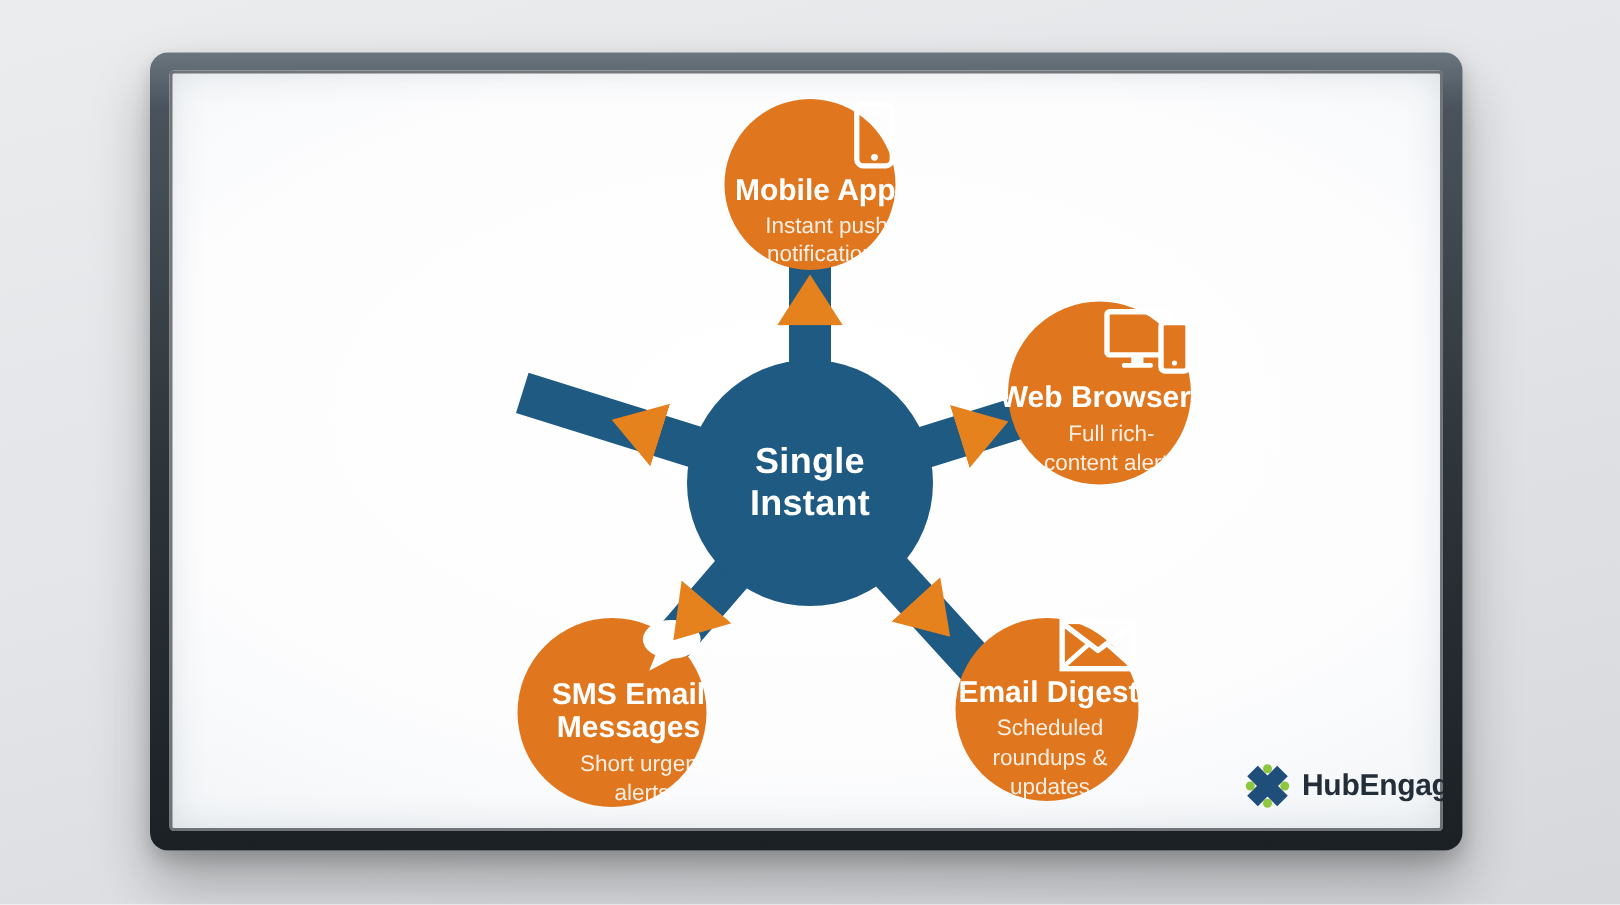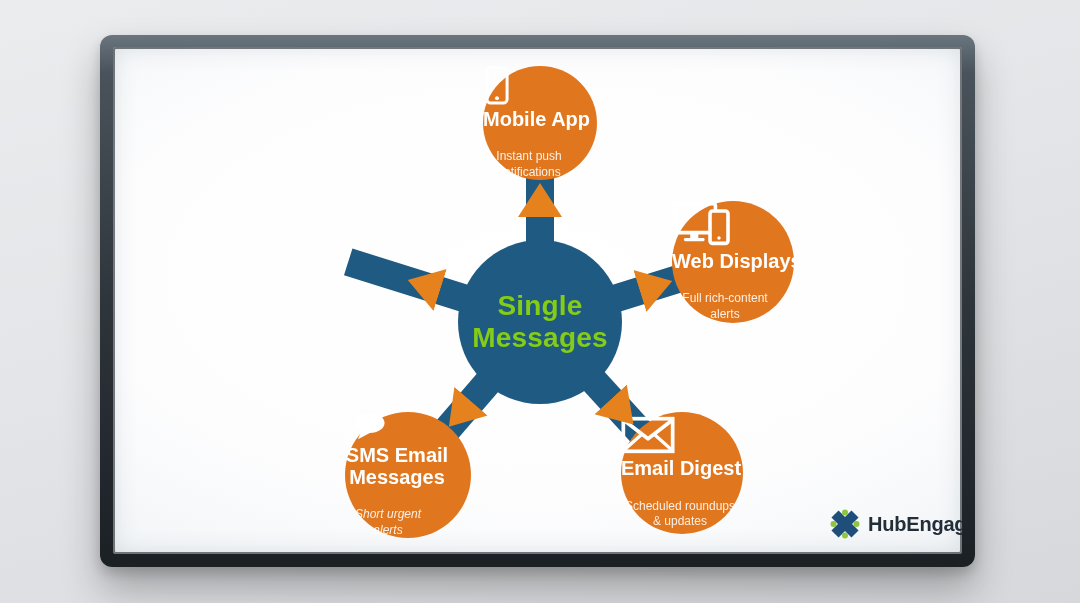--- a/index.html
+++ b/index.html
@@ -19,36 +19,36 @@
     position:relative;width:100%;height:100%;border-radius:3px;overflow:hidden;
     background:radial-gradient(90% 78% at 50% 45%,#ffffff 0%,#fdfdfe 58%,#eef2f5 100%);
     box-shadow:inset 0 0 0 2px rgba(14,20,26,0.55), inset 0 0 24px rgba(70,90,100,0.16);
   }
   .spoke{
     position:absolute;left:427px;top:261px;height:28px;
     background:#1E5A82;transform-origin:0 50%;z-index:1;
   }
   .node{
     position:absolute;border-radius:50%;background:#E0771F;z-index:4;
-    display:flex;flex-direction:column;align-items:flex-start;justify-content:center;
+    display:flex;flex-direction:column;align-items:flex-end;justify-content:center;
     text-align:center;color:#fff;
   }
   .hub{
     position:absolute;left:345px;top:193px;width:164px;height:164px;
     border-radius:50%;background:#1E5A82;z-index:3;
     display:flex;align-items:center;justify-content:center;text-align:center;
   }
-  .hub-title{color:#84cc16;font-size:28px;font-weight:bold;line-height:1.15;letter-spacing:0.2px;}
+  .hub-title{color:#ffffff;font-size:24px;font-weight:bold;line-height:1.15;letter-spacing:0.2px;}
   .arrow{
     position:absolute;width:34px;height:44px;background:#E5821E;z-index:5;
     clip-path:polygon(0 0,0 100%,100% 50%);
   }
   .node-title{font-size:20px;font-weight:bold;line-height:1.12;margin-top:3px;}
   .nowrap{white-space:nowrap;}
-  .node-sub{font-size:12px;line-height:1.28;color:rgba(255,255,255,0.88);margin-top:19px;}
+  .node-sub{font-size:15px;line-height:1.28;color:rgba(255,255,255,0.88);margin-top:3px;}
   .icon{display:block;}
   .logo{
     position:absolute;left:716px;top:461px;z-index:6;
     display:flex;align-items:center;gap:7px;
   }
   .logo-text{font-size:20px;font-weight:600;color:#232E39;letter-spacing:-0.2px;}
 </style>
 </head>
 <body>
 
@@ -57,21 +57,21 @@
 
     <div class="spoke" style="width:199px;transform:rotate(-90deg);"></div>
     <div class="spoke" style="width:202px;transform:rotate(-17.3deg);"></div>
     <div class="spoke" style="width:205px;transform:rotate(47.6deg);"></div>
     <div class="spoke" style="width:202px;transform:rotate(130.8deg);"></div>
     <div class="spoke" style="width:201px;transform:rotate(197.4deg);"></div>
 
     <div class="hub">
       <div class="hub-title">
         <div class="nowrap">Single</div>
-        <div class="nowrap">Messages</div>
+        <div class="nowrap">Instant</div>
       </div>
     </div>
 
     <div class="arrow" style="left:410px;top:131px;transform:rotate(-90deg);"></div>
     <div class="arrow" style="left:526px;top:217px;transform:rotate(-17.3deg);"></div>
     <div class="arrow" style="left:492px;top:343px;transform:rotate(47.6deg);"></div>
     <div class="arrow" style="left:330px;top:345px;transform:rotate(130.8deg);"></div>
     <div class="arrow" style="left:294px;top:216px;transform:rotate(197.4deg);"></div>
 
     <div class="node" style="left:370px;top:19px;width:114px;height:114px;">
@@ -85,41 +85,41 @@
     </div>
 
     <div class="node" style="left:559px;top:154px;width:122px;height:122px;">
       <svg class="icon" width="58" height="45" viewBox="0 0 64 50">
         <rect x="2" y="2" width="46" height="32" rx="2" fill="none" stroke="#fff" stroke-width="4"></rect>
         <rect x="20" y="34" width="9" height="6" fill="#fff"></rect>
         <rect x="13" y="40" width="23" height="3.5" rx="1.5" fill="#fff"></rect>
         <rect x="42" y="10" width="20" height="36" rx="3" fill="#E0771F" stroke="#fff" stroke-width="4"></rect>
         <circle cx="52" cy="40" r="1.9" fill="#fff"></circle>
       </svg>
-      <div class="node-title nowrap">Web Displays</div>
+      <div class="node-title nowrap">Web Browser</div>
       <div class="node-sub" style="width:106px;">Full rich-content alerts</div>
     </div>
 
-    <div class="node" style="left:508px;top:365px;width:122px;height:122px;">
+    <div class="node" style="left:524px;top:365px;width:122px;height:122px;">
       <svg class="icon" width="54" height="38" viewBox="0 0 58 40">
         <rect x="2.5" y="2.5" width="53" height="35" fill="none" stroke="#fff" stroke-width="4"></rect>
         <path d="M3.5 4.5 L29 24 L54.5 4.5" fill="none" stroke="#fff" stroke-width="4" stroke-linejoin="round"></path>
         <path d="M4 35.5 L21.5 20 M54 35.5 L36.5 20" fill="none" stroke="#fff" stroke-width="3.5"></path>
       </svg>
       <div class="node-title nowrap">Email Digest</div>
       <div class="node-sub" style="width:118px;">Scheduled roundups &amp; updates</div>
     </div>
 
     <div class="node" style="left:232px;top:365px;width:126px;height:126px;">
       <svg class="icon" width="48" height="41" viewBox="0 0 52 44">
         <ellipse cx="27" cy="17" rx="23" ry="15.5" fill="#fff"></ellipse>
         <path d="M15 27 L9 42 L28 32 Z" fill="#fff"></path>
       </svg>
       <div class="node-title" style="width:104px;">SMS Email Messages</div>
-      <div class="node-sub" style="width:86px;font-style:italic;">Short urgent alerts</div>
+      <div class="node-sub" style="width:86px;">Short urgent alerts</div>
     </div>
 
 
     <div class="logo">
       <svg width="32" height="32" viewBox="0 0 32 32">
         <path d="M6 6 L26 26 M26 6 L6 26" fill="none" stroke="#1F4E7A" stroke-width="10"></path>
         <circle cx="16" cy="4.5" r="3" fill="#8DC63F"></circle>
         <circle cx="16" cy="27.5" r="3" fill="#8DC63F"></circle>
         <circle cx="4.5" cy="16" r="3" fill="#8DC63F"></circle>
         <circle cx="27.5" cy="16" r="3" fill="#8DC63F"></circle>

